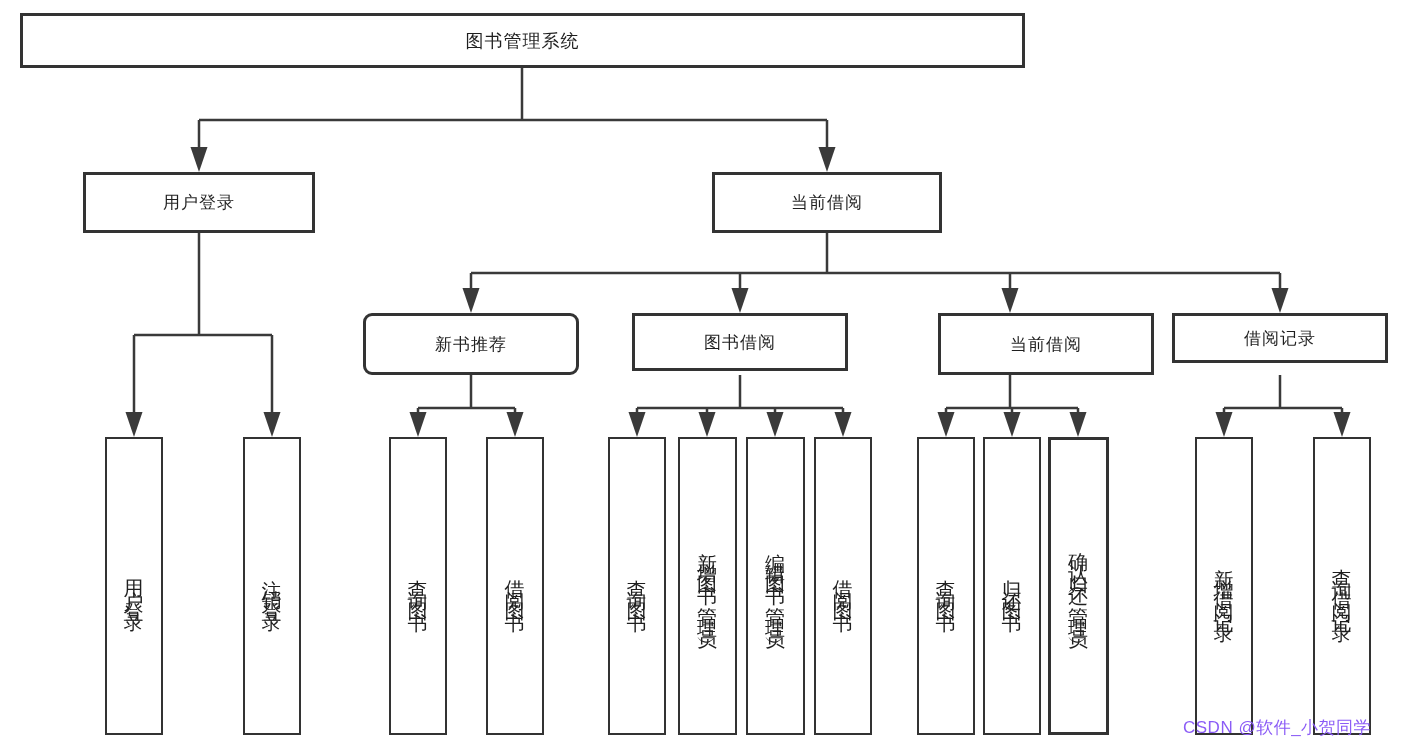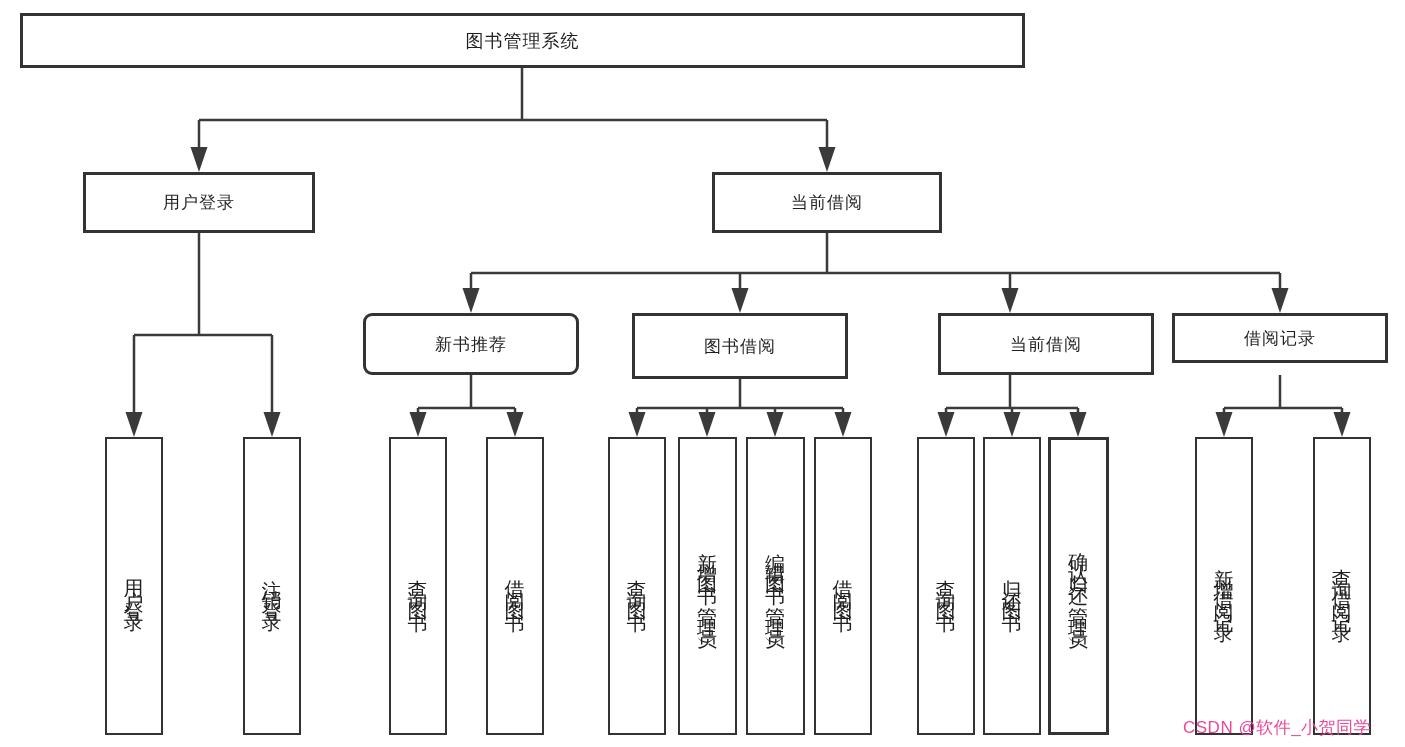--- a/index.html
+++ b/index.html
@@ -31,21 +31,21 @@
     font-size:20px;
     letter-spacing:11px;
     line-height:1;
     padding:4px 0;
   }
   .leaf.thick { border-width:3px; }
   .watermark {
     position:absolute;
     left:1183px; top:716px;
     font-size:17px;
-    color:#ec4899;
+    color:#8b5cf6;
     letter-spacing:0.5px;
     white-space:nowrap;
   }
 </style>
 </head>
 <body>
 
 <div id="canvas">
 
   <svg id="connectors" width="1405" height="747" viewBox="0 0 1405 747" xmlns="http://www.w3.org/2000/svg">
@@ -80,21 +80,21 @@
       <polygon points="1333.5,412 1350.5,412 1342,437"></polygon>
     </g>
   </svg>
 
   <div class="box root-node" style="left:20px; top:13px; width:1005px; height:55px;">图书管理系统</div>
 
   <div class="box h-node" style="left:83px; top:172px; width:232px; height:61px;">用户登录</div>
   <div class="box h-node" style="left:712px; top:172px; width:230px; height:61px;">当前借阅</div>
 
   <div class="box h-node" style="left:363px; top:313px; width:216px; height:62px;border-radius:9px;">新书推荐</div>
-  <div class="box h-node" style="left:632px; top:313px; width:216px; height:66px;">图书借阅</div>
+  <div class="box h-node" style="left:632px; top:313px; width:216px; height:58px;">图书借阅</div>
   <div class="box h-node" style="left:902px; top:313px; width:216px; height:62px;margin-left:36px;">当前借阅</div>
   <div class="box h-node" style="left:1172px; top:313px; width:216px; height:50px;">借阅记录</div>
 
   <div class="box leaf" style="left:105px; top:437px; width:58px; height:298px;">用户登录</div>
   <div class="box leaf" style="left:243px; top:437px; width:58px; height:298px;">注销登录</div>
 
   <div class="box leaf" style="left:389px; top:437px; width:58px; height:298px;">查询图书</div>
   <div class="box leaf" style="left:486px; top:437px; width:58px; height:298px;">借阅图书</div>
 
   <div class="box leaf" style="left:608px; top:437px; width:58px; height:298px;">查询图书</div>

